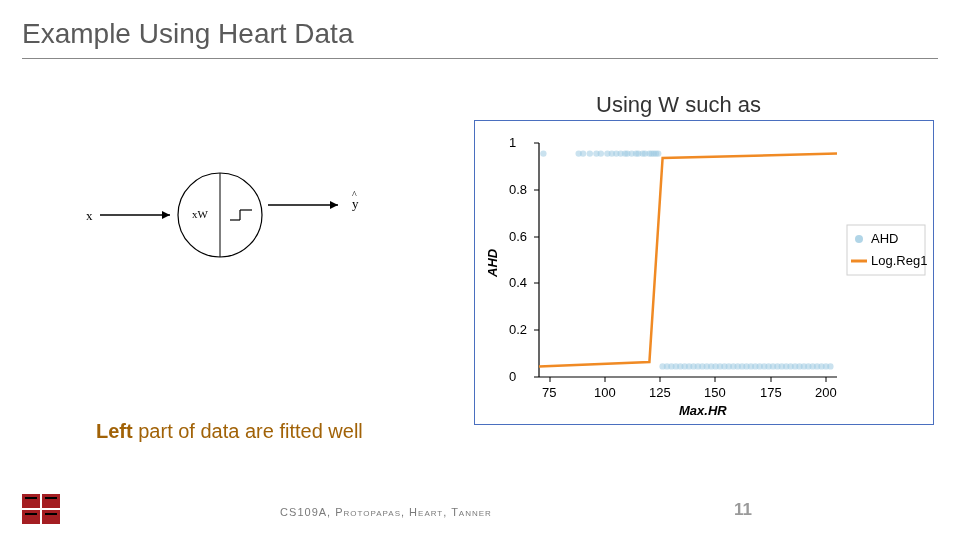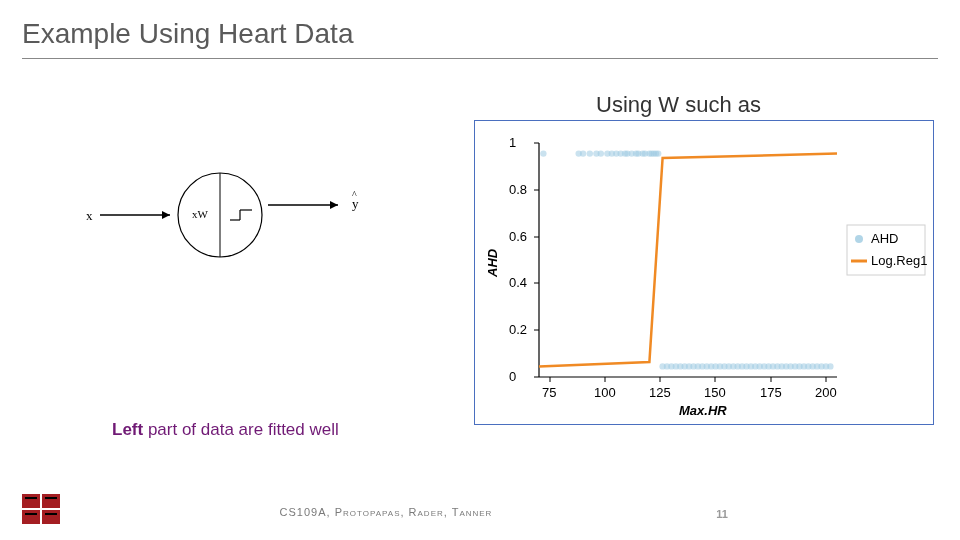--- a/index.html
+++ b/index.html
@@ -1,25 +1,25 @@
 <!DOCTYPE html>
 <html><head>
 <meta charset="utf-8">
 <style>
   * { margin: 0; padding: 0; box-sizing: border-box; }
   html, body { width: 960px; height: 540px; font-family: Arial, Helvetica, sans-serif; background: #fff; color: #333; }
   .slide { position: relative; width: 772px; height: 540px; }
   .title { position: absolute; top: 18px; left: 22px; font-size: 28px; color: #5a5a5a; font-weight: 400; }
   .title-rule { position: absolute; top: 58px; left: 22px; width: 916px; height: 0; border-top: 1px solid #888; }
   .instruction { position: absolute; top: 92px; left: 596px; font-size: 22px; color: #333; }
-  .caption { position: absolute; top: 420px; left: 112px; font-size: 17px; color: #701a75; }
+  .caption { position: absolute; top: 420px; left: 96px; font-size: 20px; color: #a16207; }
   .caption .bold { font-weight: 700; }
   .footer { position: absolute; bottom: 22px; left: 0; width: 100%; text-align: center; font-size: 11px; letter-spacing: 1px; color: #7a7a7a; }
   .footer-small { font-variant: small-caps; }
-  .pagenum { position: absolute; bottom: 20px; right: 44px; font-size: 11px; color: #9a9a9a; font-weight: bold; }
+  .pagenum { position: absolute; bottom: 20px; right: 20px; font-size: 17px; color: #9a9a9a; font-weight: bold; }
   .logo { position: absolute; bottom: 16px; left: 22px; width: 40px; height: 30px; }
   .diagram { position: absolute; top: 160px; left: 80px; width: 300px; height: 120px; }
   .plot-frame { position: absolute; top: 120px; left: 474px; width: 460px; height: 305px; border: 1px solid #4a6fbf; }
   .plot { position: absolute; top: 6px; left: 6px; }
   text.axis { font-family: Arial; font-size: 13px; fill: #000; }
   text.serif { font-family: 'Times New Roman', serif; }
 </style>
 </head>
 <body>
 
@@ -180,18 +180,18 @@
     <rect x="20" y="0" width="18" height="14" fill="#a41e22"></rect>
     <rect x="0" y="16" width="18" height="14" fill="#a41e22"></rect>
     <rect x="20" y="16" width="18" height="14" fill="#a41e22"></rect>
     <rect x="3" y="3" width="12" height="2" fill="#000"></rect>
     <rect x="23" y="3" width="12" height="2" fill="#000"></rect>
     <rect x="3" y="19" width="12" height="2" fill="#000"></rect>
     <rect x="23" y="19" width="12" height="2" fill="#000"></rect>
   </svg>
 
   <div class="footer">
-    <span class="footer-small">CS109A, Protopapas, Rader, Tanner</span>
+    <span class="footer-small">CS109A, Protopapas, Heart, Tanner</span>
   </div>
 
   <div class="pagenum">11</div>
 
 </div>
 
 </body></html>

